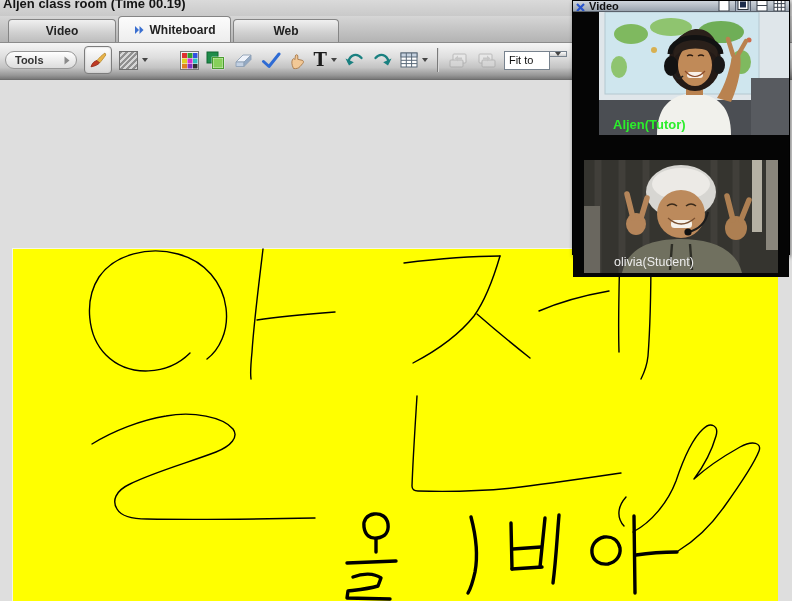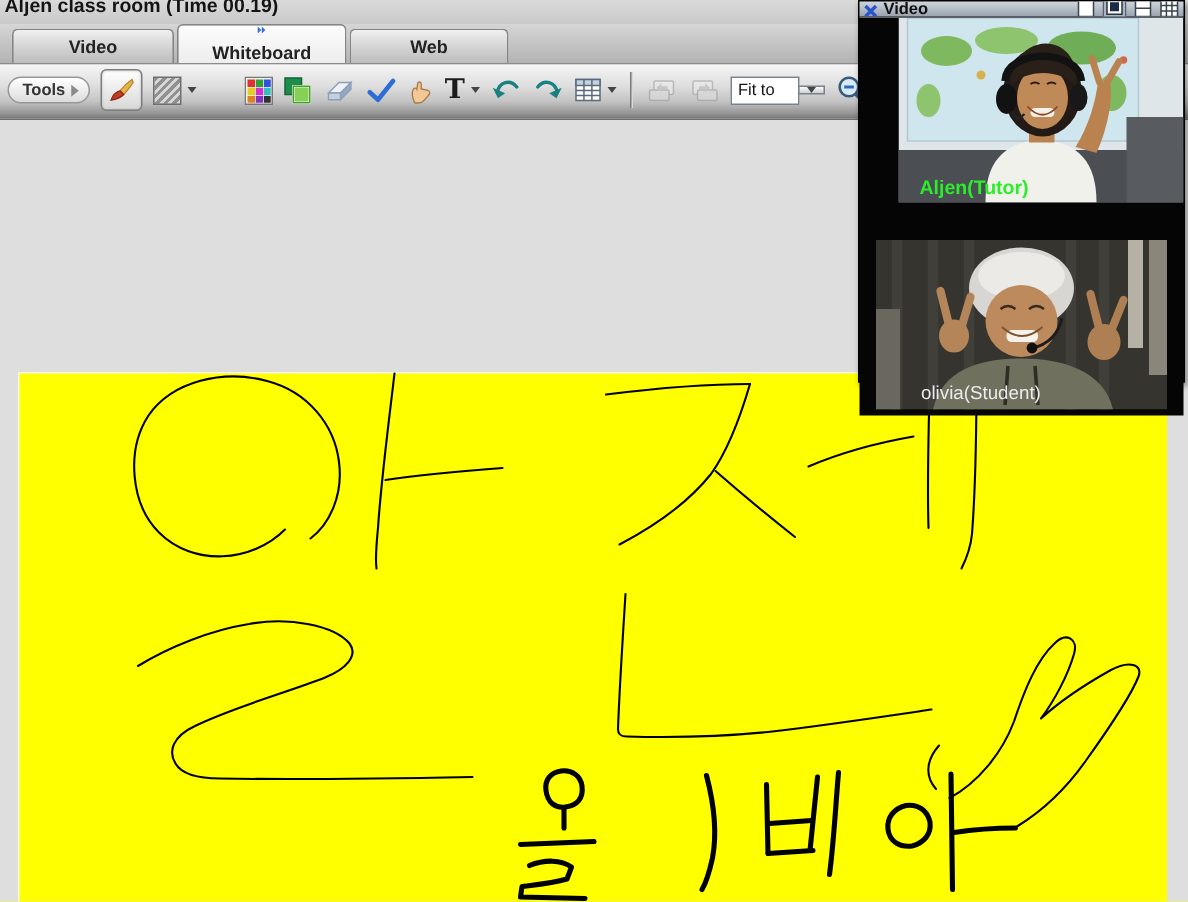--- a/index.html
+++ b/index.html
@@ -12,48 +12,48 @@
   .title-text{position:absolute;left:3px;top:-4px;font-size:13px;font-weight:bold;color:#141414;white-space:nowrap}
 
   
   .tabbar{position:absolute;left:0;top:16px;width:792px;height:27px;box-sizing:border-box;
           background:linear-gradient(#d6d6d6,#b3b3b3);border-bottom:1px solid #8b8b8b}
   .tab{position:absolute;bottom:0;height:23px;box-sizing:border-box;cursor:default;
        border:1px solid #858585;border-bottom:none;border-radius:4px 4px 0 0;
        background:linear-gradient(#f0f0f0,#cfcfcf 60%,#bdbdbd);
        display:flex;align-items:center;justify-content:center;gap:5px;
        font-size:12px;font-weight:bold;color:#222}
-  .tab.active{height:26px;background:linear-gradient(#fcfcfc,#ededed);flex-direction:column;}
+  .tab.active{height:26px;background:linear-gradient(#fcfcfc,#ededed);}
   #tab-video{left:8px;width:108px}
   #tab-whiteboard{left:118px;width:113px}
   #tab-web{left:233px;width:106px}
 
   
   .toolbar{position:absolute;left:0;top:43px;width:792px;height:37px;box-sizing:border-box;
            background:linear-gradient(180deg,#f5f5f5 0%,#dedede 40%,#c4c4c4 68%,#969696 90%,#787878 100%);
            border-bottom:1px solid #6e6e6e;
            display:flex;align-items:center;padding:0 0 2px 5px;gap:7px}
   .tbtn{display:flex;align-items:center;justify-content:center;gap:2px;flex:none}
   .tools-pill{background:linear-gradient(#ffffff,#dcdcdc);border:1px solid #979797;border-radius:10px;
               padding:2px 6px 2px 9px;font-size:11px;font-weight:bold;color:#333;
-              display:flex;gap:3px}
+              display:flex;gap:20px}
   .brush-btn{width:26px;height:26px;border:1px solid #7d7d7d;border-radius:4px;
              background:linear-gradient(#ffffff,#d8d8d8);box-shadow:inset 0 0 2px #bbb;
              display:flex;align-items:center;justify-content:center}
   .swatch{width:17px;height:17px;border:1px solid #6f6f6f;
           background:repeating-linear-gradient(135deg,#909090 0 2px,#d6d6d6 2px 4px)}
   .dd-arrow{width:0;height:0;border-left:3.5px solid transparent;border-right:3.5px solid transparent;
             border-top:4px solid #444;margin-left:2px}
   .linewidth{display:flex;flex-direction:column;gap:3px;width:18px}
   .linewidth div{background:#1b1b1b}
   .lw1{height:2px}.lw2{height:3px}.lw3{height:4px}
   .ttool{font-family:"DejaVu Serif",serif;font-size:18px;font-weight:bold;color:#1c1c1c;line-height:18px}
   .vsep{width:1px;height:24px;background:#7a7a7a;border-right:1px solid #d8d8d8;margin:0 2px}
   .disabled-ic{opacity:.55}
-  .fitbox{display:flex;align-items:center}
+  .fitbox{display:flex;align-items:flex-start}
   .fit-val{width:40px;height:17px;background:#fff;border:1px solid #77828e;font-size:11px;color:#111;
            display:flex;align-items:center;padding-left:4px}
   .fit-btn{width:16px;background:linear-gradient(#fbfbfb,#cfcfcf);border:1px solid #77828e;margin-left:-1px;
            display:flex;align-items:center;justify-content:center}
 
   
   .workspace{position:absolute;left:0;top:80px;width:792px;height:521px;background:#dedede}
   .canvas{position:absolute;left:12px;top:168px;width:766px;height:433px;background:#ffff00;
           border-top:1px solid #f6f6ea;border-left:1px solid #f6f6ea;box-sizing:border-box;z-index:1}
   #strokes{position:absolute;left:0;top:0;width:792px;height:601px;z-index:3;pointer-events:none}

